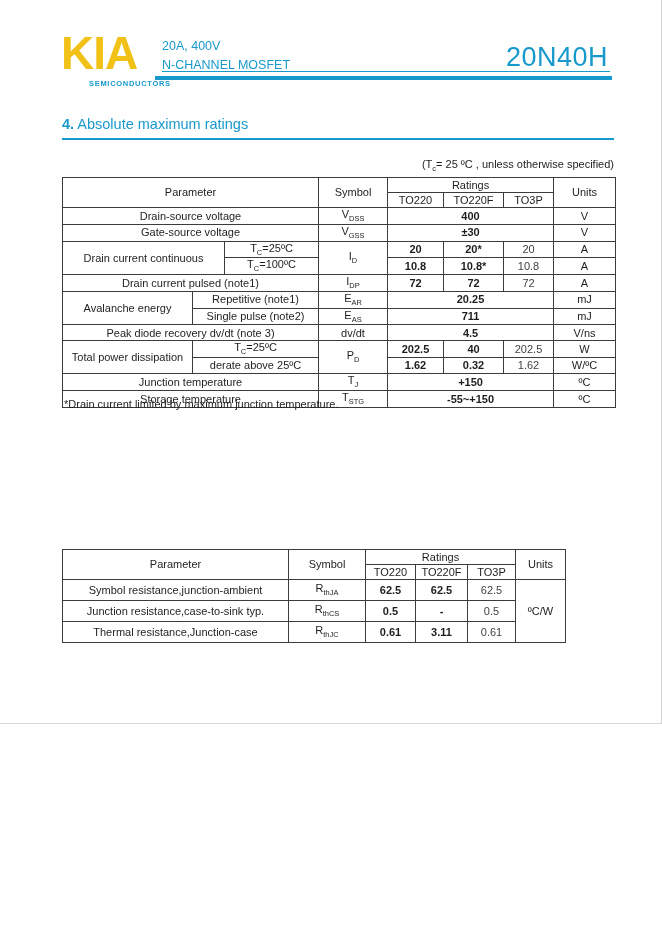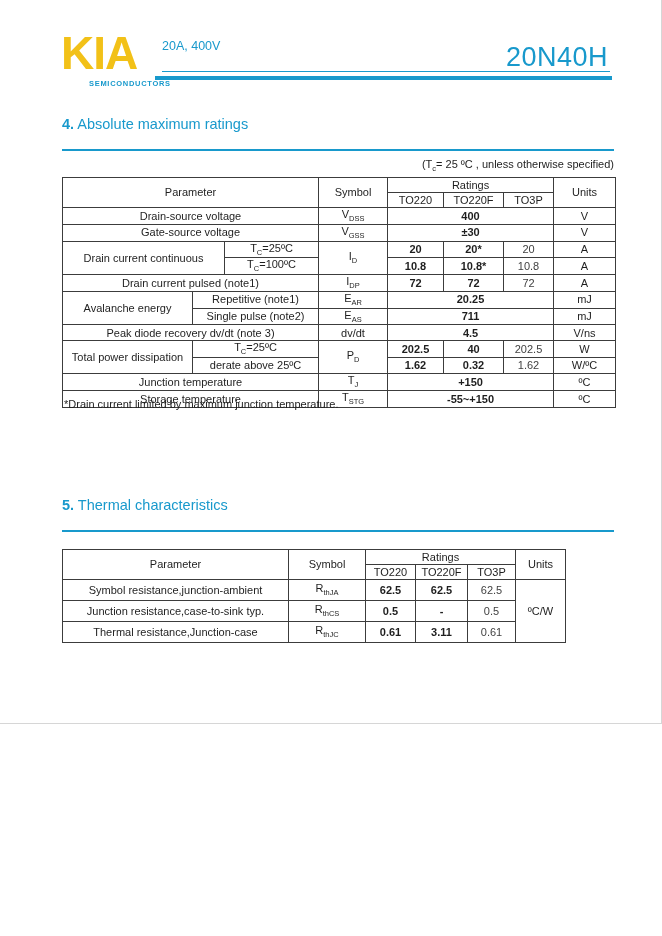--- a/index.html
+++ b/index.html
@@ -10,21 +10,21 @@
   }
   
   .logo { position:absolute; left:61px; top:32px; }
   .logo-text { font-size:46px; font-weight:bold; line-height:0.95; letter-spacing:-1px; color:var(--logo-yellow,#f2c118); }
   .logo-tagline { font-size:7.5px; font-weight:bold; letter-spacing:0.7px; color:var(--accent,#1899cc); margin-top:3px;margin-left:28px; }
   .header-sub { position:absolute; left:162px; top:37px; font-size:12.5px; font-weight:normal; line-height:1.55; color:var(--accent,#1899cc); }
   .part-number { position:absolute; right:54px; top:42px; font-size:27px; color:var(--accent,#1899cc); letter-spacing:0.5px; }
   .hrule-thin  { position:absolute; left:162px; right:52px; top:71px; height:1px; background:var(--accent,#1899cc); }
   .hrule-thick { position:absolute; left:155px; right:50px; top:76px; height:4px; background:var(--accent,#1899cc); }
   
-  .section-title { position:absolute; left:62px; width:552px; font-size:14.5px; color:var(--accent,#1899cc); padding-bottom:17px; border-bottom:2px solid var(--accent,#1899cc); }
+  .section-title { position:absolute; left:62px; width:552px; font-size:14.5px; color:var(--accent,#1899cc); padding-bottom:6px; border-bottom:2px solid var(--accent,#1899cc); }
   .section-title .num { font-weight:bold; }
   #sec4 { top:116px; }
   #sec5 { top:497px; }
   .cond-note { position:absolute; left:314px; width:300px; top:158px; text-align:right; font-size:11px; color:#1e1e1e; }
   
   table.spec { border-collapse:collapse; table-layout:fixed; position:absolute; left:62px; background:#fff; }
   #t1 { top:177px; width:553px; }
   #t2 { top:549px; width:503px; }
   table.spec td {
     border:1px solid var(--table-border,#3c3c3c);
@@ -48,20 +48,21 @@
 <body>
 
 <div class="page">
 
   <div class="logo">
     <div class="logo-text">KIA</div>
     <div class="logo-tagline">SEMICONDUCTORS</div>
   </div>
   <div class="header-sub">
     <div>20A, 400V</div>
+    <div>N-CHANNEL MOSFET</div>
   </div>
   <div class="part-number">20N40H</div>
   <div class="hrule-thin"></div>
   <div class="hrule-thick"></div>
 
   <div class="section-title" id="sec4">
     <span class="num">4.</span><span> Absolute maximum ratings</span>
   </div>
   <div class="cond-note">(T<sub>c</sub>= 25 ºC , unless otherwise specified)</div>
 
@@ -171,23 +172,20 @@
         <td colspan="3" class="pl">Storage temperature</td>
         <td>T<sub>STG</sub></td>
         <td colspan="3" class="b">-55~+150</td>
         <td>ºC</td>
       </tr>
     </tbody>
   </table>
 
   <div class="footnote">*Drain current limited by maximum junction temperature.</div>
 
-  <div class="section-title" id="sec5">
-    <span class="num">5.</span><span> Thermal characteristics</span>
-  </div>
 
   <table class="spec" id="t2">
     <colgroup>
       <col style="width:226px">
         <col style="width:77px">
         <col style="width:50px">
       <col style="width:52px">
         <col style="width:48px">
         <col style="width:50px">
     </colgroup>

